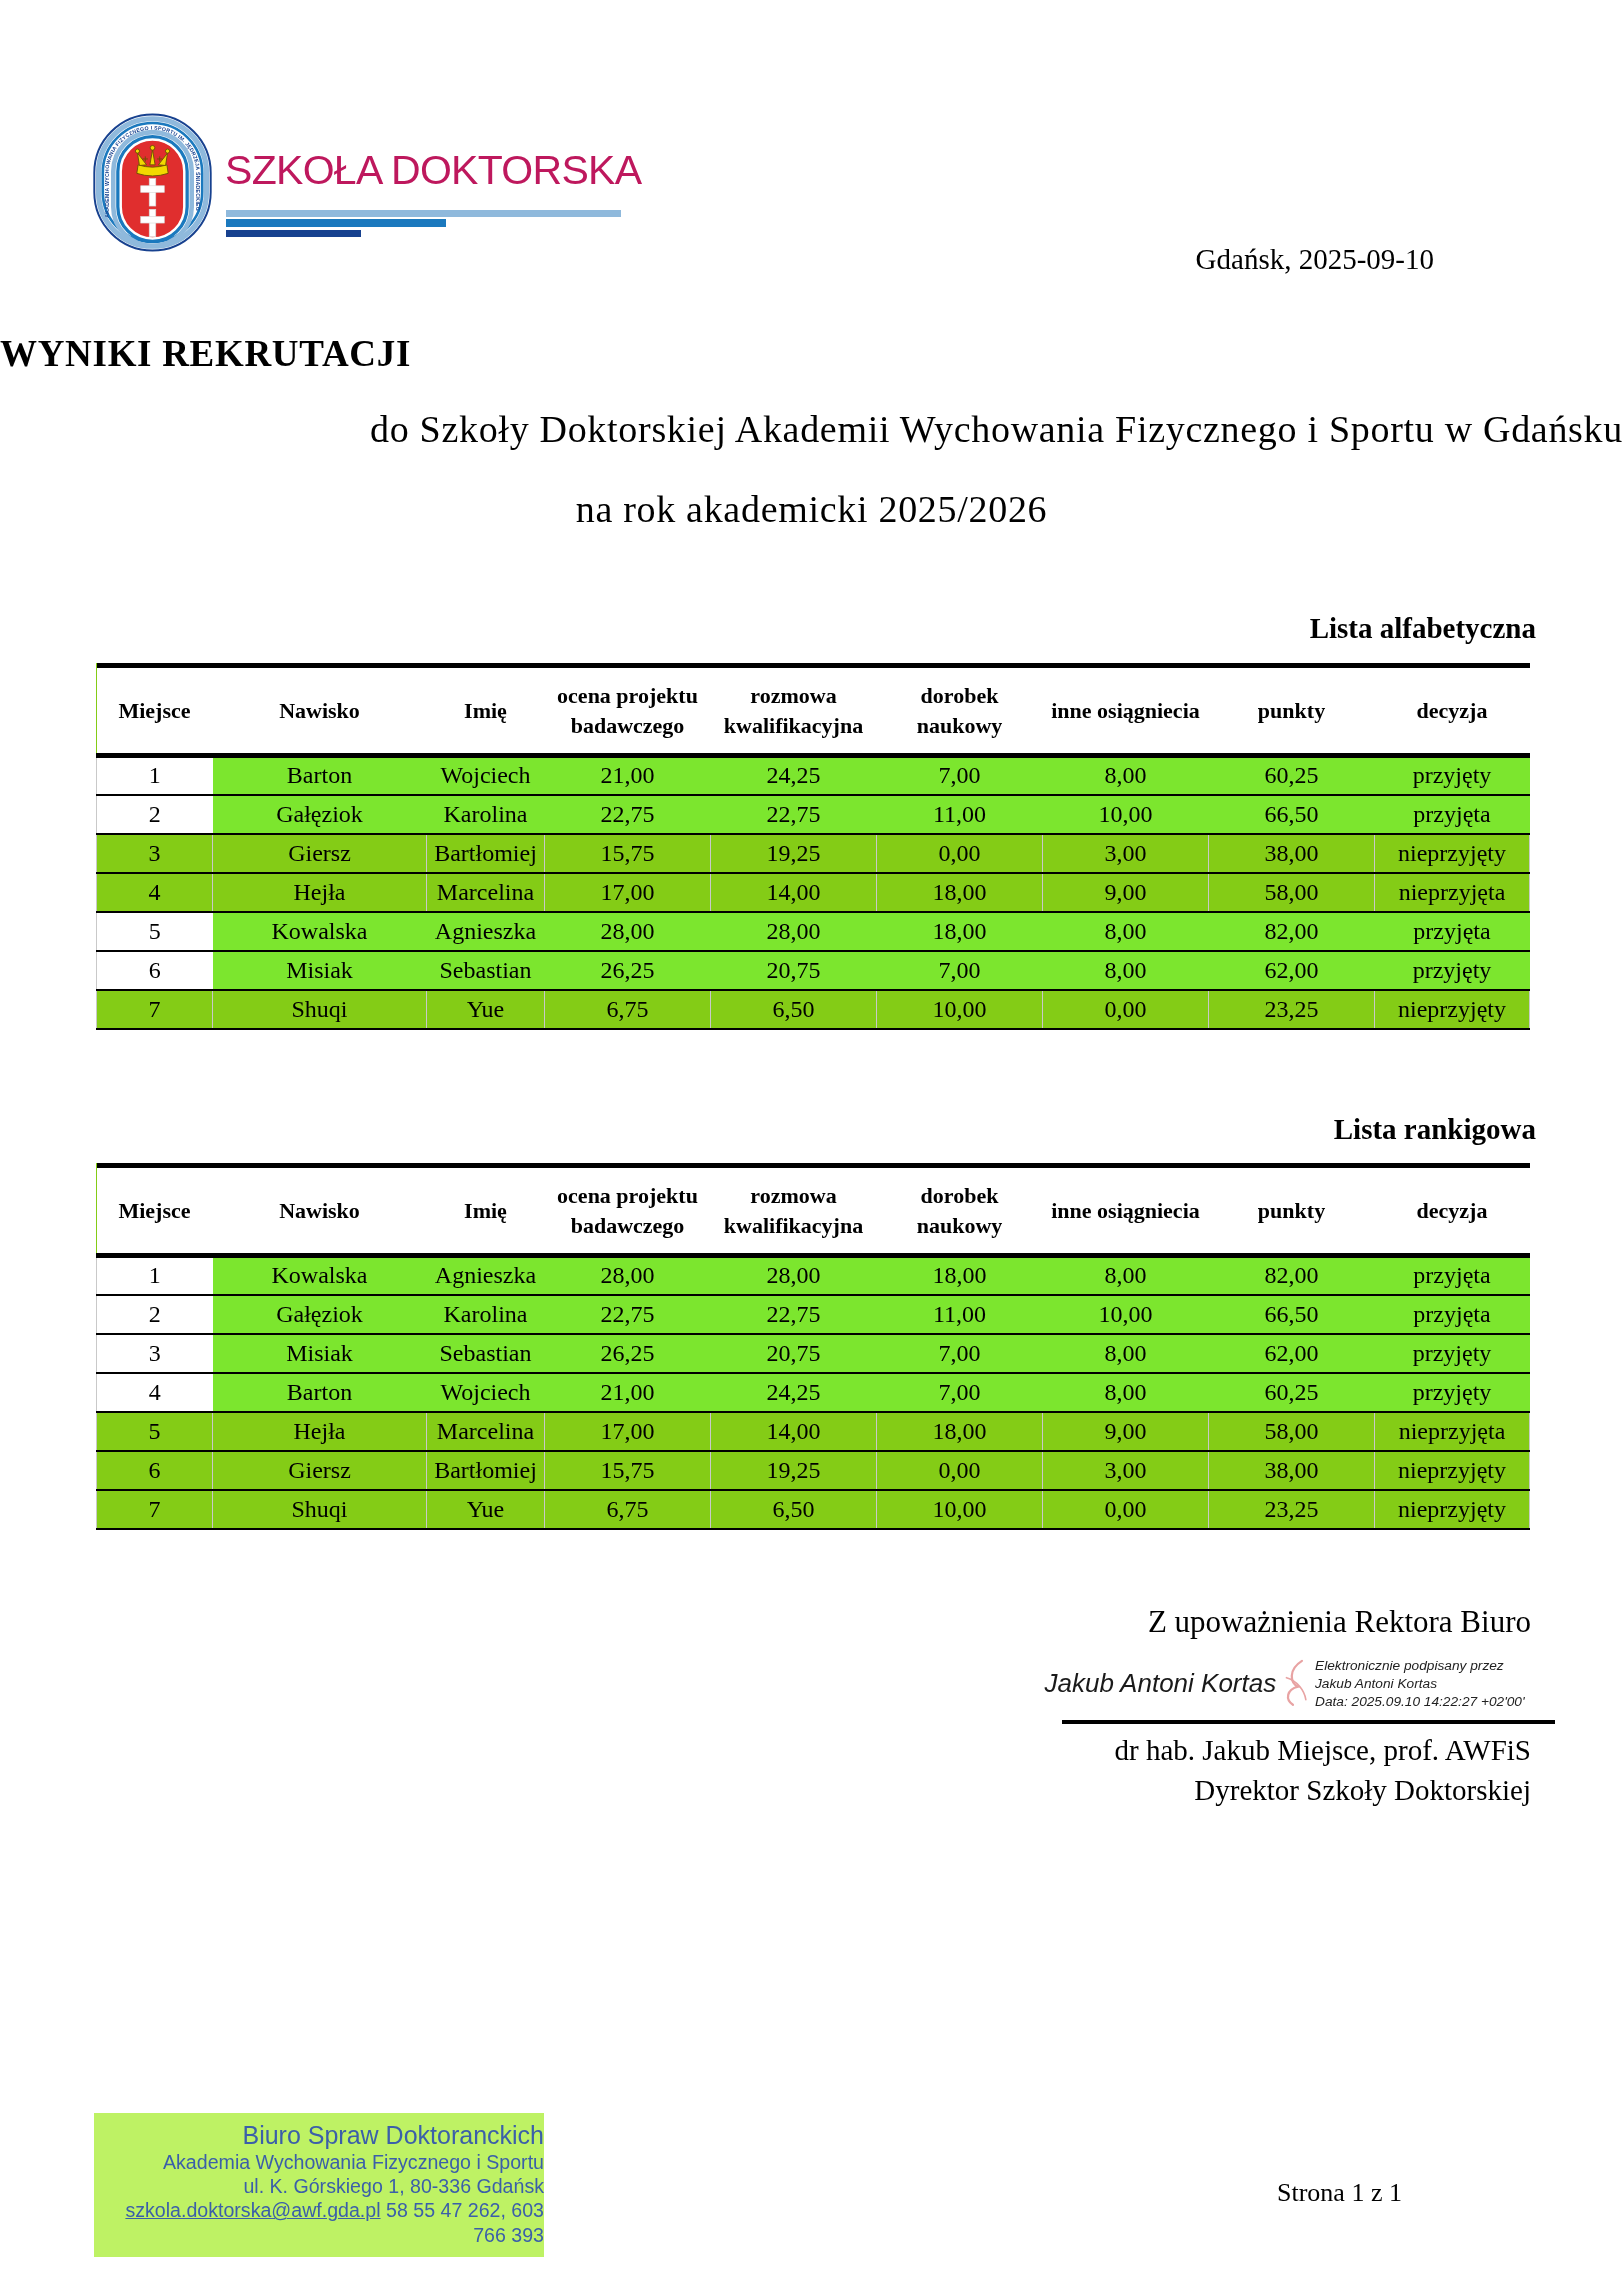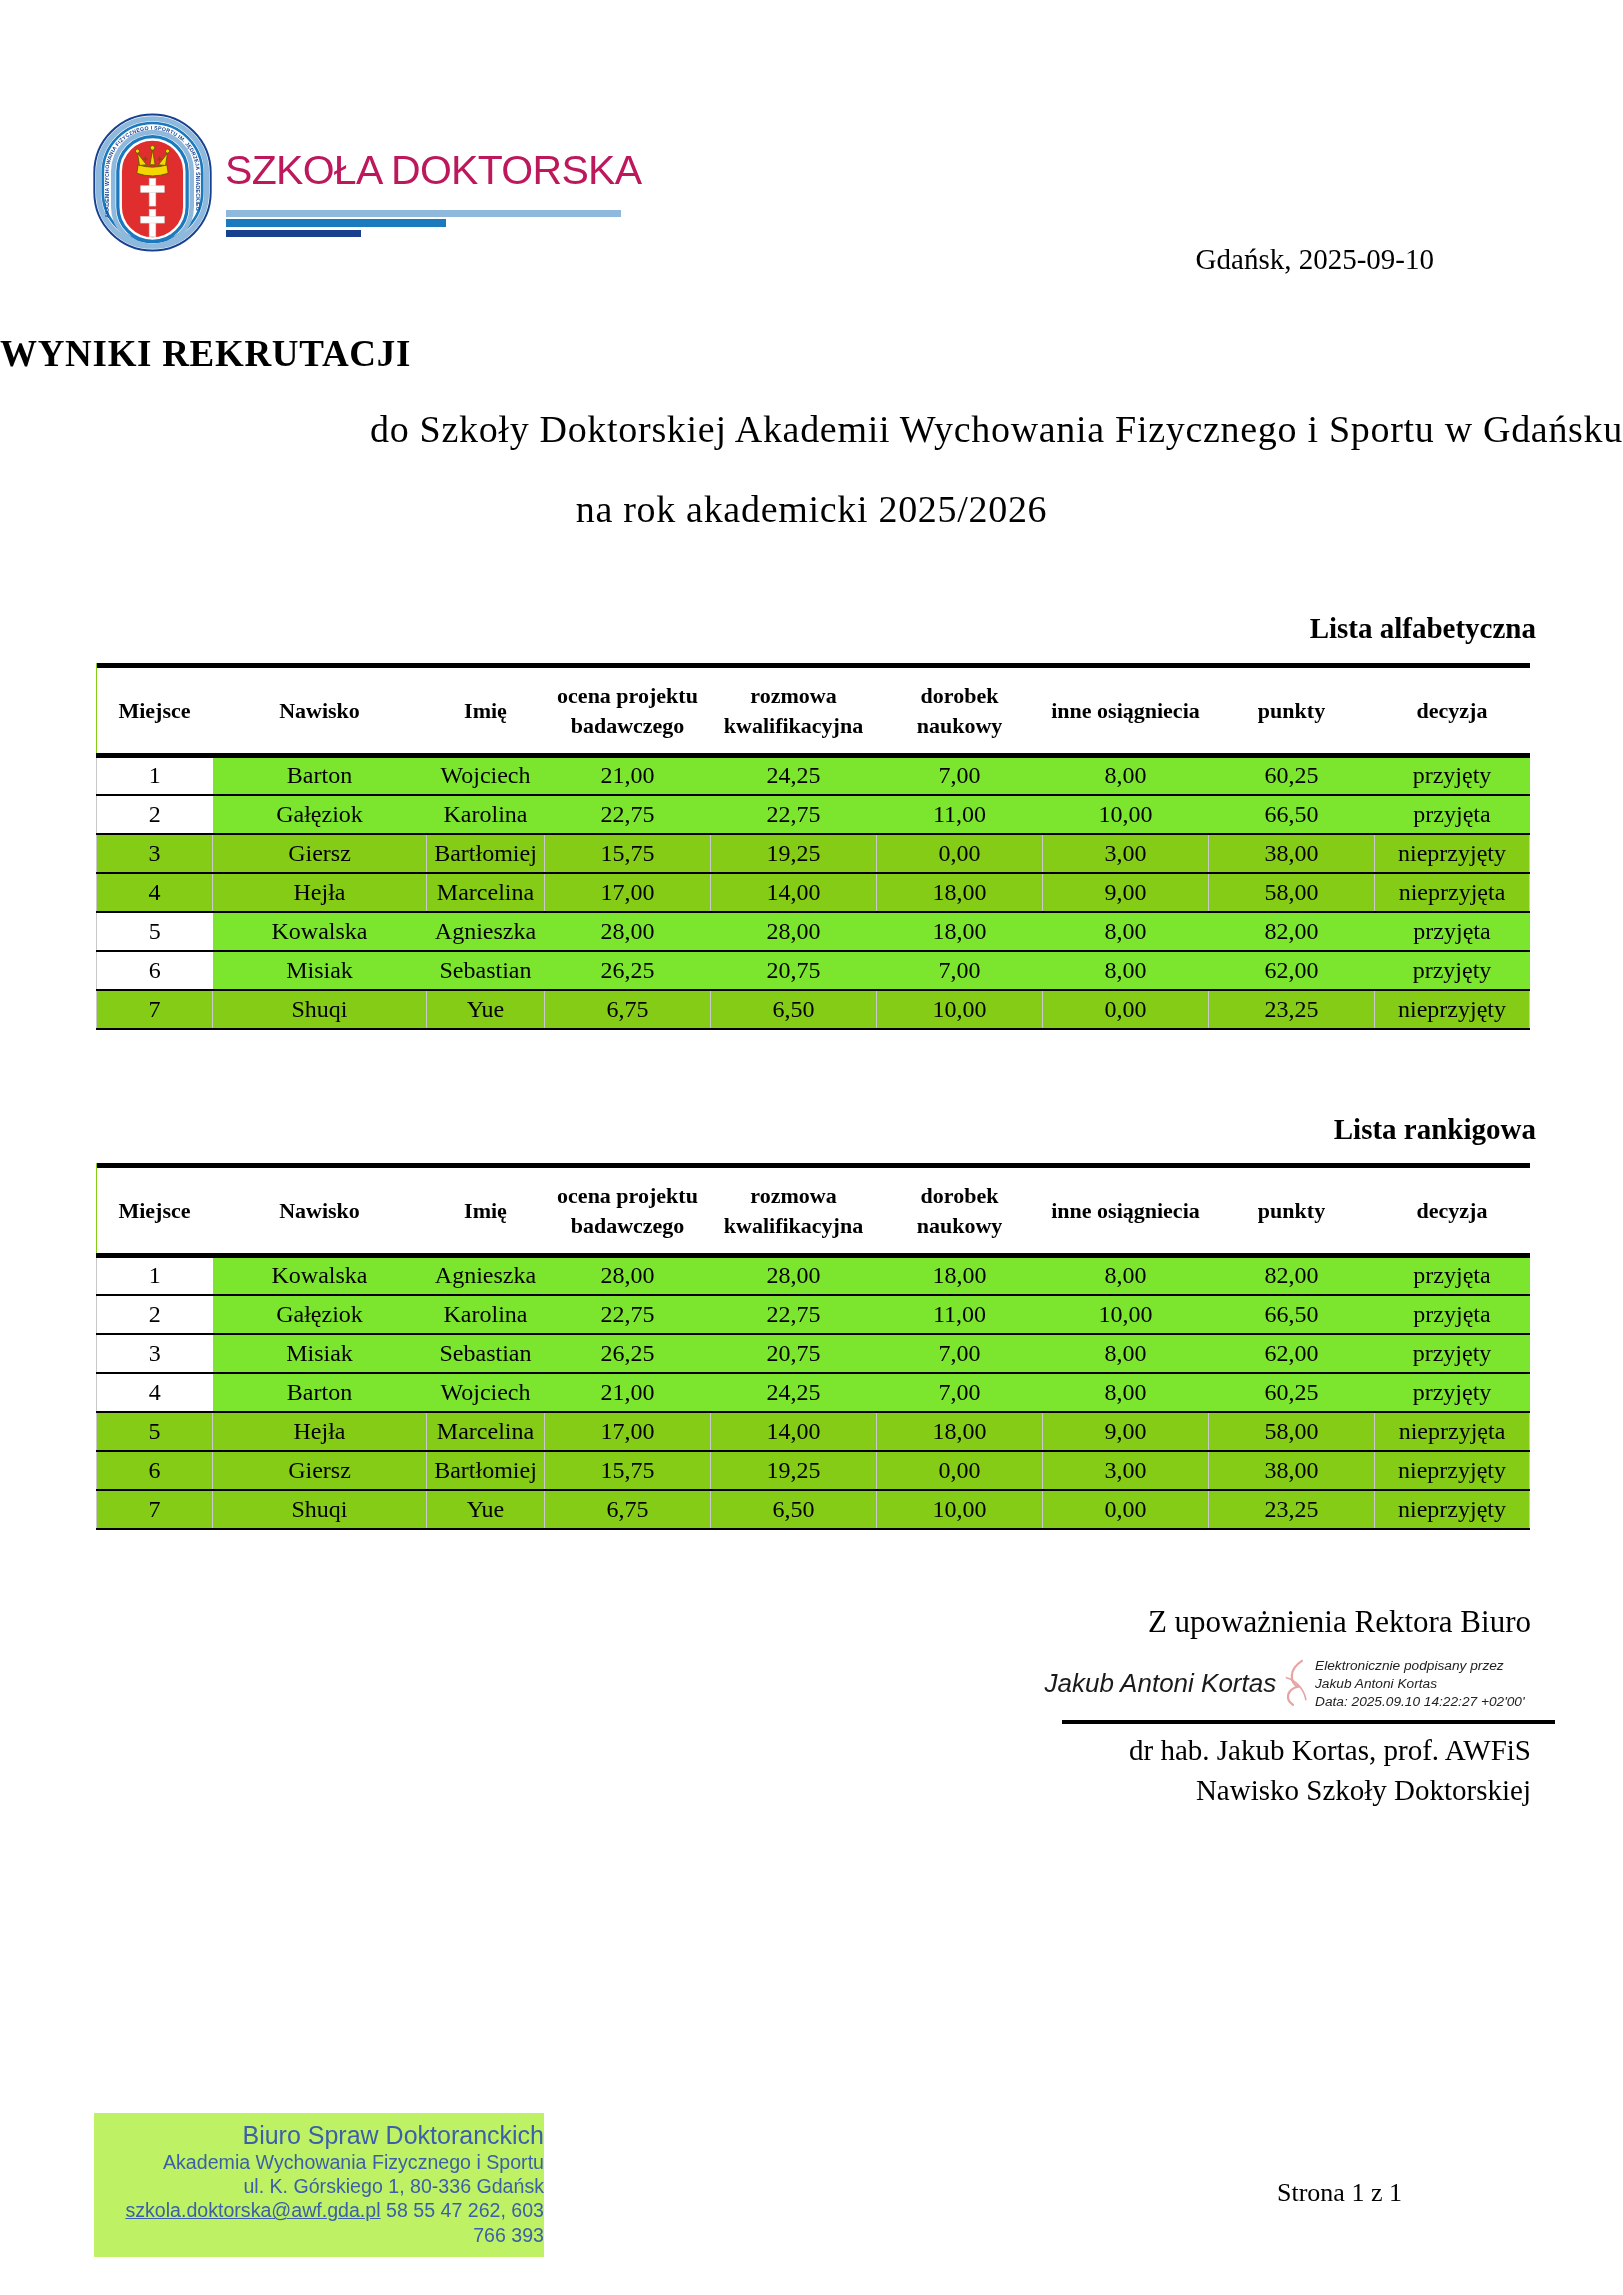--- a/index.html
+++ b/index.html
@@ -410,22 +410,22 @@
         <path d="M10,30 C26,34 38,50 40,64" fill="none" stroke="var(--ribbon-pink)" stroke-width="2.5" stroke-linecap="round"></path>
       </svg>
       <span class="sig-note">
         <span>Elektronicznie podpisany przez</span><br>
         <span>Jakub Antoni Kortas</span><br>
         <span>Data: 2025.09.10 14:22:27 +02'00'</span>
       </span>
     </div>
     <div class="sig-rule"></div>
     <div class="sig-title">
-      <div>dr hab. Jakub Kortas, prof. AWFiS</div>
-      <div>Nawisko Szkoły Doktorskiej</div>
+      <div>dr hab. Jakub Miejsce, prof. AWFiS</div>
+      <div>Dyrektor Szkoły Doktorskiej</div>
     </div>
   </div>
 
   <div class="footer-block">
     <div class="footer-line-1">Biuro Spraw Doktoranckich</div>
     <div class="footer-line">Akademia Wychowania Fizycznego i Sportu</div>
     <div class="footer-line">ul. K. Górskiego 1, 80-336 Gdańsk</div>
     <div class="footer-line">
       <a href="#">szkola.doktorska@awf.gda.pl</a>
       <span>58 55 47 262, 603 766 393</span>

